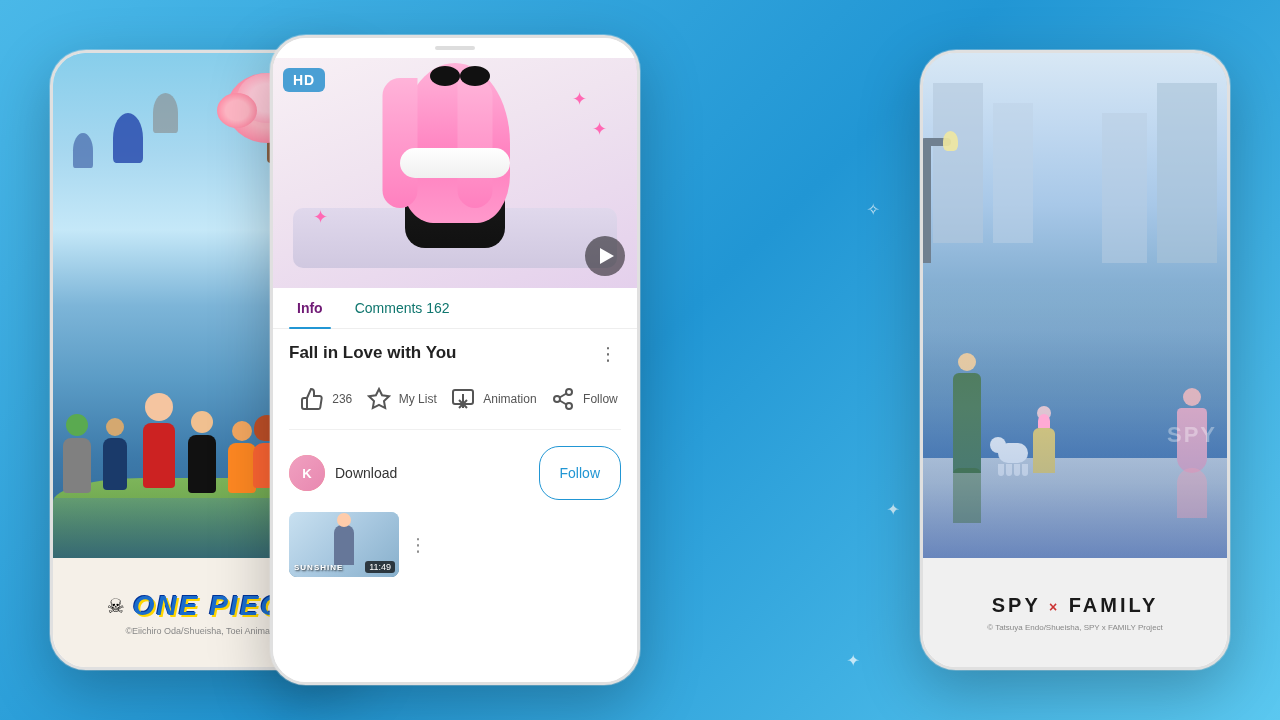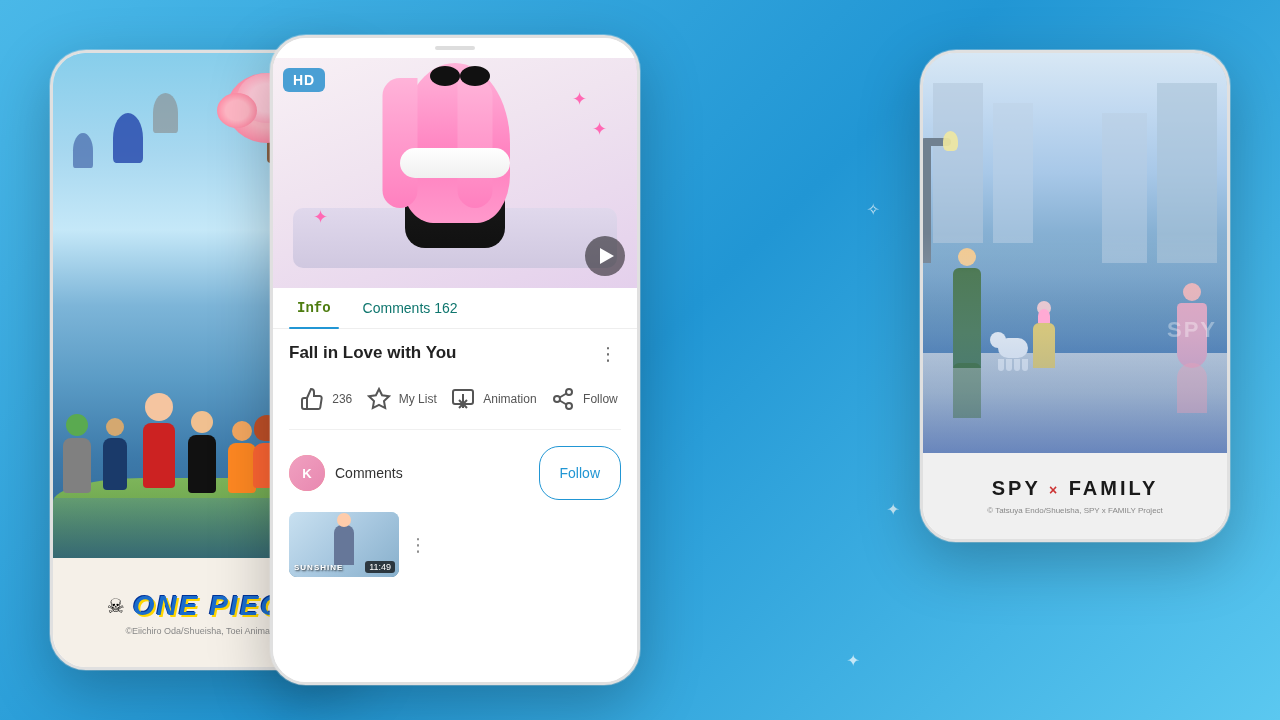--- a/index.html
+++ b/index.html
@@ -51,21 +51,21 @@
       height: 650px;
       left: 455px;
       top: 35px;
       z-index: 3;
       transform: translateX(-50%);
     }
 
     
     .phone-right {
       width: 310px;
-      height: 492px;
+      height: 620px;
       right: 50px;
       top: 50px;
       z-index: 1;
     }
 
     
     .phone-left .content {
       width: 100%;
       height: 100%;
       display: flex;
@@ -252,23 +252,22 @@
     .tab {
       padding: 12px 8px;
       font-size: 14px;
       cursor: pointer;
       color: #0f766e;
       margin-right: 16px;
       position: relative;
     }
 
     .tab.active {
-      color: #4d7c0f;
+      color: #701a75;
       font-weight: 600;
-      font-family: Liberation Mono, monospace;
     }
 
     .tab.active::after {
       content: '';
       position: absolute;
       bottom: -1px;
       left: 0;
       right: 0;
       height: 2px;
       background: #2196d4;
@@ -739,21 +738,21 @@
             <span class="action-label">Follow</span>
           </div>
         </div>
 
         <div class="user-row">
           <div class="user-info">
             <div class="user-avatar">
 
               <div style="width:36px; height:36px; border-radius:50%; background:linear-gradient(135deg, #f0a0c0 0%, #e888b0 100%); display:flex; align-items:center; justify-content:center; color:white; font-size:13px; font-weight:700;">K</div>
             </div>
-            <span class="user-name">Comments</span>
+            <span class="user-name">Download</span>
           </div>
           <button class="follow-btn">Follow</button>
         </div>
 
         <div class="related-video">
           <div class="related-thumb">
 
             <div style="position:absolute; inset:0; background:linear-gradient(135deg, #c8e0f0 0%, #a8c8e0 50%, #88b0cc 100%);"></div>
             <div style="position:absolute; bottom:12px; left:50%; transform:translateX(-50%); width:20px; height:40px; background:#667799; border-radius:8px 8px 0 0;"></div>
             <div style="position:absolute; bottom:50px; left:50%; transform:translateX(-50%); width:14px; height:14px; background:#ffccaa; border-radius:50%;"></div>

